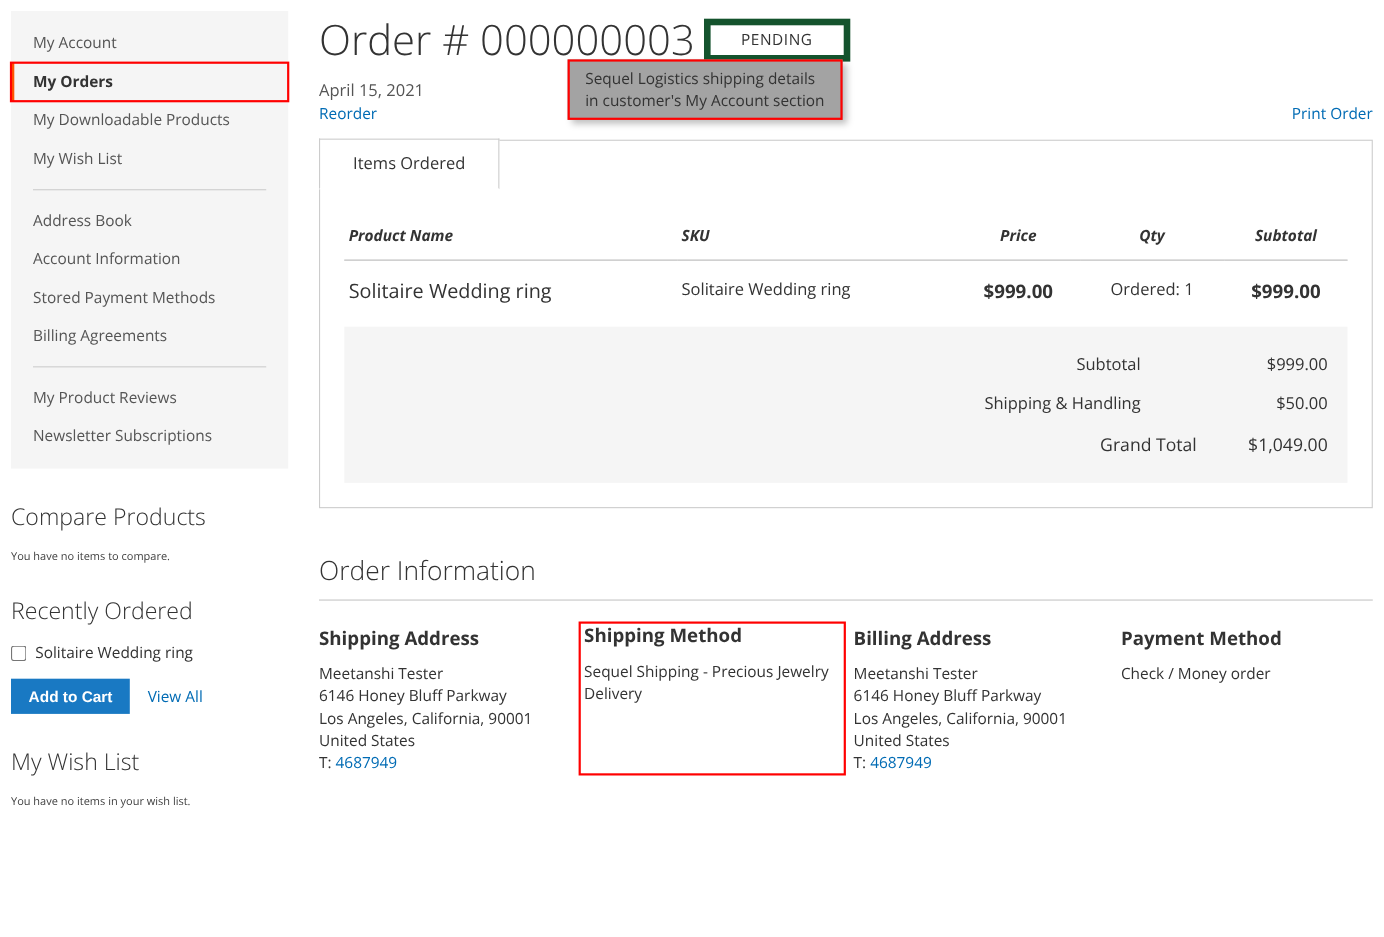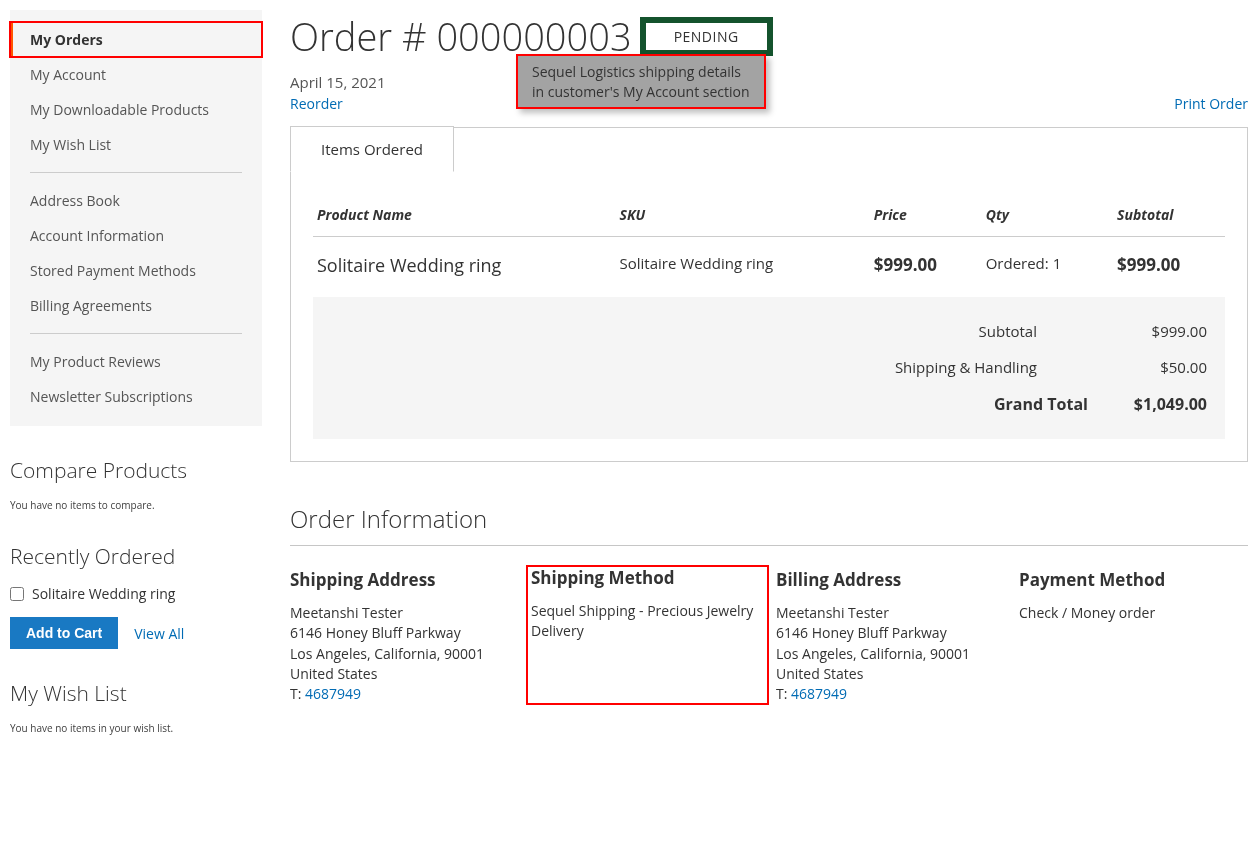--- a/index.html
+++ b/index.html
@@ -114,21 +114,21 @@
   .order-card-inner { padding: 22px 22px; }
   .items-table { width: 100%; border-collapse: collapse; }
   .items-table th {
     text-align: left;
     font-size: 14px;
     font-weight: 700;
     padding: 10px 4px 12px 4px;
     border-bottom: 1px solid #ccc;
     font-style: italic;
   }
-  .items-table th.right, .items-table td.right { text-align: left; }
+  .items-table th.right, .items-table td.right { text-align: center; }
   .items-table td {
     padding: 16px 4px 20px 4px;
     font-size: 15px;
     vertical-align: top;
   }
   .items-table td.name-cell { font-size: 18px; }
   .items-table td.price-bold { font-weight: 700; font-size: 17px; }
   
   .totals {
     background: #f5f5f5;
@@ -136,21 +136,21 @@
   }
   .total-row {
     display: flex;
     justify-content: flex-end;
     gap: 80px;
     padding: 8px 0;
     font-size: 15px;
   }
   .total-row .label { text-align: right; min-width: 160px; }
   .total-row .val { text-align: right; min-width: 90px; }
-  .total-row.grand { font-weight: 700; font-size: 16px; gap: 29px; }
+  .total-row.grand { font-weight: 400; font-size: 16px; gap: 29px; }
   
   .info-heading {
     font-size: 24px;
     font-weight: 300;
     color: #333;
     padding-bottom: 10px;
     border-bottom: 1px solid #c6c6c6;
     margin-bottom: 22px;
   }
   .info-grid {
@@ -174,22 +174,22 @@
     padding: 0 6px 10px 4px;
     margin: -2px -6px 0 -6px;
   }
 </style>
 </head>
 <body>
 
 <div class="page">
   <aside class="sidebar">
     <div class="sidebar-box">
+      <div class="sidebar-item">My Account</div>
       <div class="sidebar-item active highlight-box">My Orders</div>
-      <div class="sidebar-item">My Account</div>
       <div class="sidebar-item">My Downloadable Products</div>
       <div class="sidebar-item">My Wish List</div>
       <hr>
       <div class="sidebar-item">Address Book</div>
       <div class="sidebar-item">Account Information</div>
       <div class="sidebar-item">Stored Payment Methods</div>
       <div class="sidebar-item">Billing Agreements</div>
       <hr>
       <div class="sidebar-item">My Product Reviews</div>
       <div class="sidebar-item">Newsletter Subscriptions</div>

